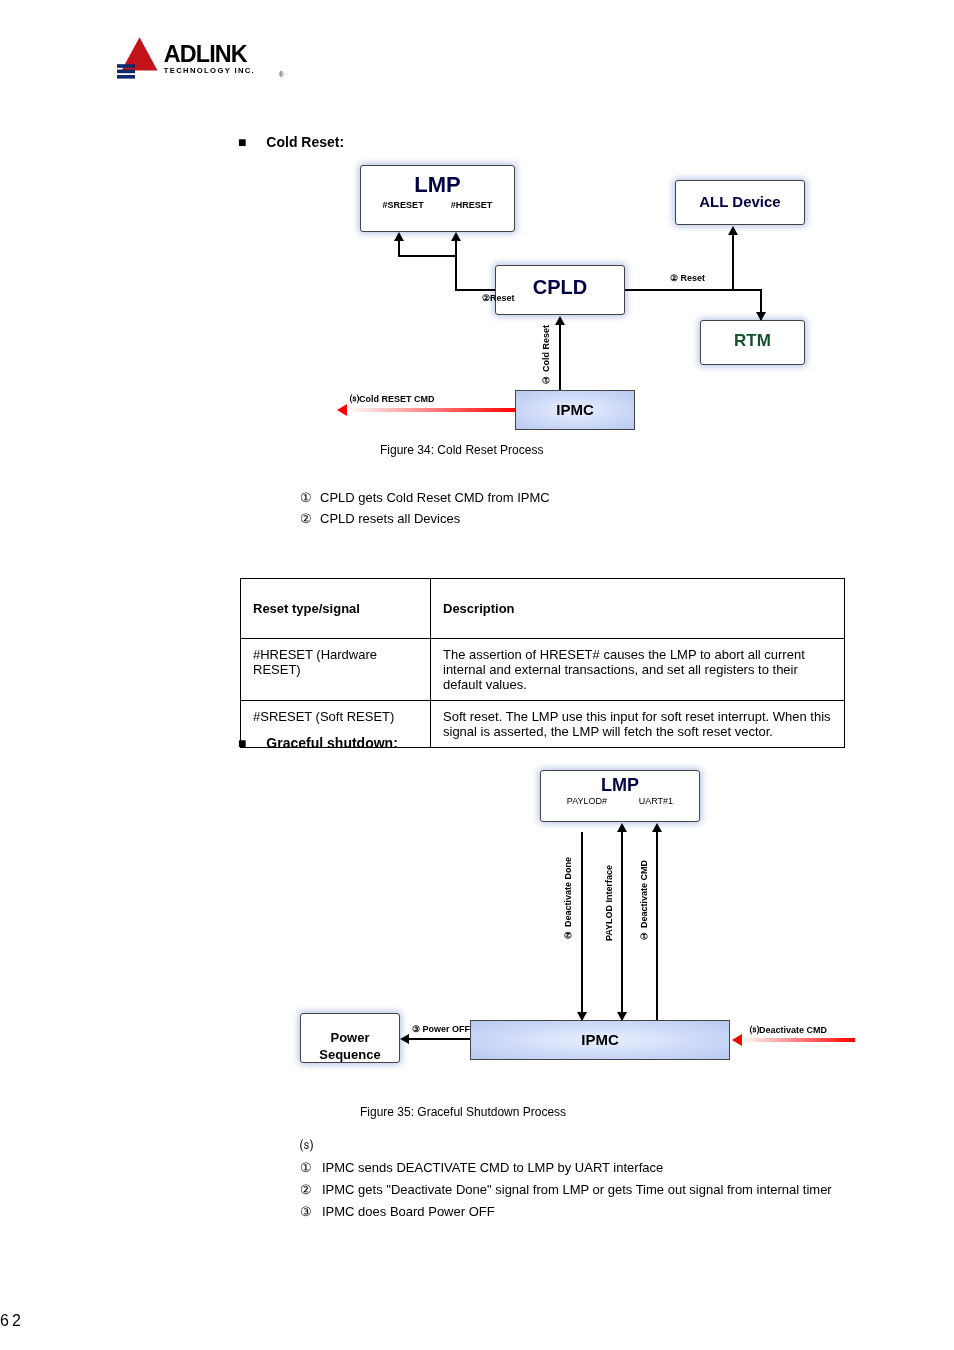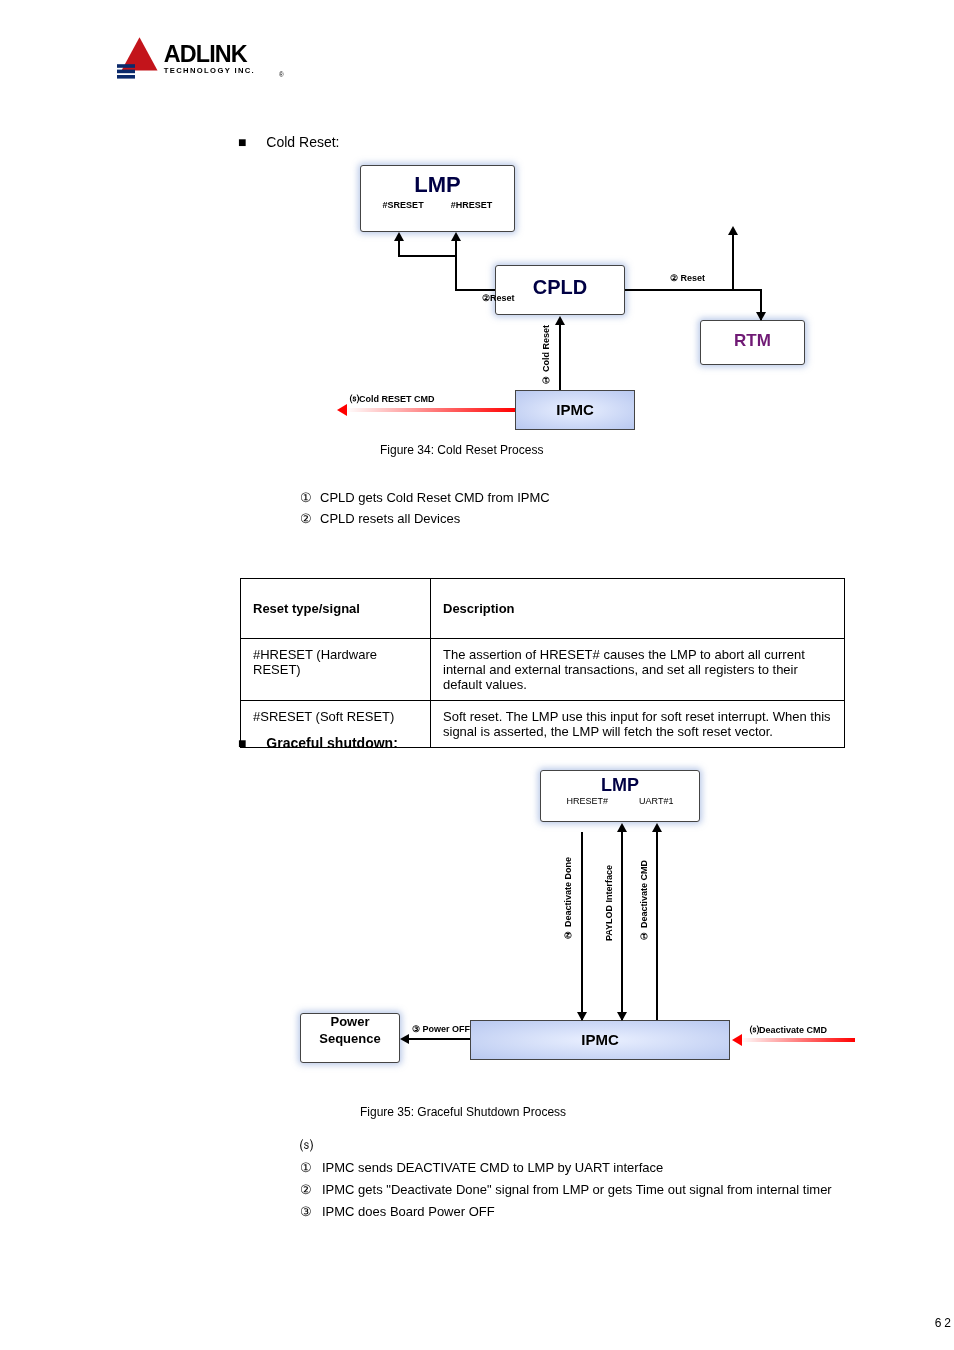--- a/index.html
+++ b/index.html
@@ -10,34 +10,34 @@
     font-family: Arial, sans-serif;
     font-size: 13px;
     color: #000;
     position: relative;
     overflow: hidden;
   }
   .logo { position: absolute; top: 30px; left: 108px; width: 180px; }
   .logo svg { width: 100%; }
 
   .bullet1 { position: absolute; top: 134px; left: 238px; font-size: 14px; }
-  .bullet1-text { font-weight: normal; margin-left: 16px; }
+  .bullet1-text { font-weight: bold; margin-left: 16px; }
 
   
   .diag1 { position: absolute; top: 165px; left: 330px; width: 515px; height: 270px; }
   .dbox { position: absolute; background: #fff; border: 1px solid #444; text-align: center; }
   .shadow { border-radius: 3px; box-shadow: 0 0 6px 2px rgba(120,150,210,0.5); }
 
   .lmp1 { left: 30px; top: 0; width: 155px; height: 67px; }
   .lmp1 .title { font-size: 22px; font-weight: bold; color: #004; padding-top: 6px; text-align:center;}
   .lmp1 .sub { font-size: 9px; font-weight: bold; display: flex; justify-content: space-around; padding: 2px 8px 4px; }
 
   .all1 { left: 345px; top: 15px; width: 130px; height: 45px; font-size: 15px; font-weight: bold; color:#004; padding-top: 12px;}
   .cpld1 { left: 165px; top: 100px; width: 130px; height: 50px; font-size: 20px; font-weight: bold; color:#004; padding-top: 10px;}
-  .rtm1 { left: 370px; top: 155px; width: 105px; height: 45px; font-size: 17px; font-weight: bold; color:#701a75; padding-top: 10px;}
+  .rtm1 { left: 370px; top: 155px; width: 105px; height: 45px; font-size: 17px; font-weight: bold; color:#14532d; padding-top: 10px;}
   .ipmc1 { left: 185px; top: 225px; width: 120px; height: 40px; font-size: 15px; font-weight: bold; padding-top: 10px; background: radial-gradient(#eaf0ff,#b8c8f0); }
 
   .edgelabel { position: absolute; font-size: 9px; font-weight: bold; }
   .vlabel { writing-mode: vertical-rl; transform: rotate(180deg); }
 
   
   .arrow { position: absolute; background:#000; }
   .ah-up { position:absolute; width:0;height:0;border-left:5px solid transparent;border-right:5px solid transparent;border-bottom:9px solid #000;}
   .ah-down{position:absolute;width:0;height:0;border-left:5px solid transparent;border-right:5px solid transparent;border-top:9px solid #000;}
 
@@ -51,33 +51,33 @@
   .seq1 .mk { width: 20px; }
 
   .bullet2 { position:absolute; top:735px; left:238px; font-size:14px;}
   .bullet2-text { font-weight:bold; margin-left:16px;}
 
   .diag2 { position:absolute; top:770px; left:300px; width:570px; height:310px;}
   .lmp2 { left:240px; top:0; width:160px; height:52px; }
   .lmp2 .title { font-size:18px; font-weight:bold; color:#004; text-align:center; padding-top:4px;}
   .lmp2 .sub { font-size:9px; display:flex; justify-content:space-around; padding:0 10px 4px;}
   .ipmc2 { left:170px; top:250px; width:260px; height:40px; font-size:15px; font-weight:bold; padding-top:10px; background:radial-gradient(#eaf0ff,#b8c8f0);}
-  .pwr2 { left:0px; top:243px; width:100px; height:50px; font-size:13px; font-weight:bold; padding-top:0; line-height:1.3;}
+  .pwr2 { left:0px; top:243px; width:100px; height:50px; font-size:13px; font-weight:bold; padding-top:16px; line-height:1.3;}
 
   .redarrow { position:absolute; height:4px; background:linear-gradient(to right, rgba(255,0,0,0), red);}
   .redarrow::before { content:''; position:absolute; left:-8px; top:-4px; width:0;height:0;border-top:6px solid transparent;border-bottom:6px solid transparent;border-right:10px solid red;}
 
   .caption1 { position:absolute; top:443px; left:380px; font-size:12px; }
   .caption2 { position:absolute; top:1105px; left:360px; font-size:12px; }
 
   .seq2 { position:absolute; top:1135px; left:300px; font-size:13px; line-height:1.7;}
   .seq2 .row { display:flex;}
   .seq2 .mk { width:22px; font-family: serif;}
 
-  .pagenum { position:absolute; bottom:20px; width:100%; text-align:right; font-size:12px; letter-spacing:3px;}
+  .pagenum { position:absolute; bottom:20px; width:100%; text-align:left; font-size:16px; letter-spacing:3px;}
 </style>
 </head>
 <body>
 
 <div class="logo">
   <svg viewBox="0 0 200 60">
     <polygon points="15,45 35,8 55,45" fill="#c3141b"></polygon>
     <rect x="10" y="38" width="20" height="4" fill="#0b2a6b"></rect>
     <rect x="10" y="44" width="20" height="4" fill="#0b2a6b"></rect>
     <rect x="10" y="50" width="20" height="4" fill="#0b2a6b"></rect>
@@ -93,20 +93,21 @@
 </div>
 
 <div class="diag1">
   <div class="dbox shadow lmp1">
     <div class="title">LMP</div>
     <div class="sub">
       <span>#SRESET</span>
       <span>#HRESET</span>
     </div>
   </div>
+  <div class="dbox shadow all1">ALL Device</div>
   <div class="dbox shadow cpld1">CPLD</div>
   <div class="dbox shadow rtm1">RTM</div>
   <div class="dbox ipmc1">IPMC</div>
 
   <div class="arrow" style="left:165px;top:124px;width:-0px;"></div>
   <div class="arrow" style="left:125px;top:124px;width:40px;height:2px;"></div>
   <div class="arrow" style="left:125px;top:76px;width:2px;height:50px;"></div>
   <div class="ah-up" style="left:121px;top:67px;"></div>
   <div class="edgelabel" style="left:112px;top:128px;margin-left:40px;">②Reset</div>
 
@@ -163,21 +164,21 @@
 
 <div class="bullet2">
   <span>■</span>
   <span class="bullet2-text">Graceful shutdown:</span>
 </div>
 
 <div class="diag2">
   <div class="dbox shadow lmp2">
     <div class="title">LMP</div>
     <div class="sub">
-      <span>HRESET#</span>
+      <span>PAYLOD#</span>
       <span>UART#1</span>
     </div>
   </div>
   <div class="dbox ipmc2">IPMC</div>
   <div class="dbox shadow pwr2">
     <span>Power Sequence</span>
   </div>
 
   <div class="arrow" style="left:281px;top:62px;width:2px;height:188px;"></div>
   <div class="ah-down" style="left:277px;top:242px;"></div>

